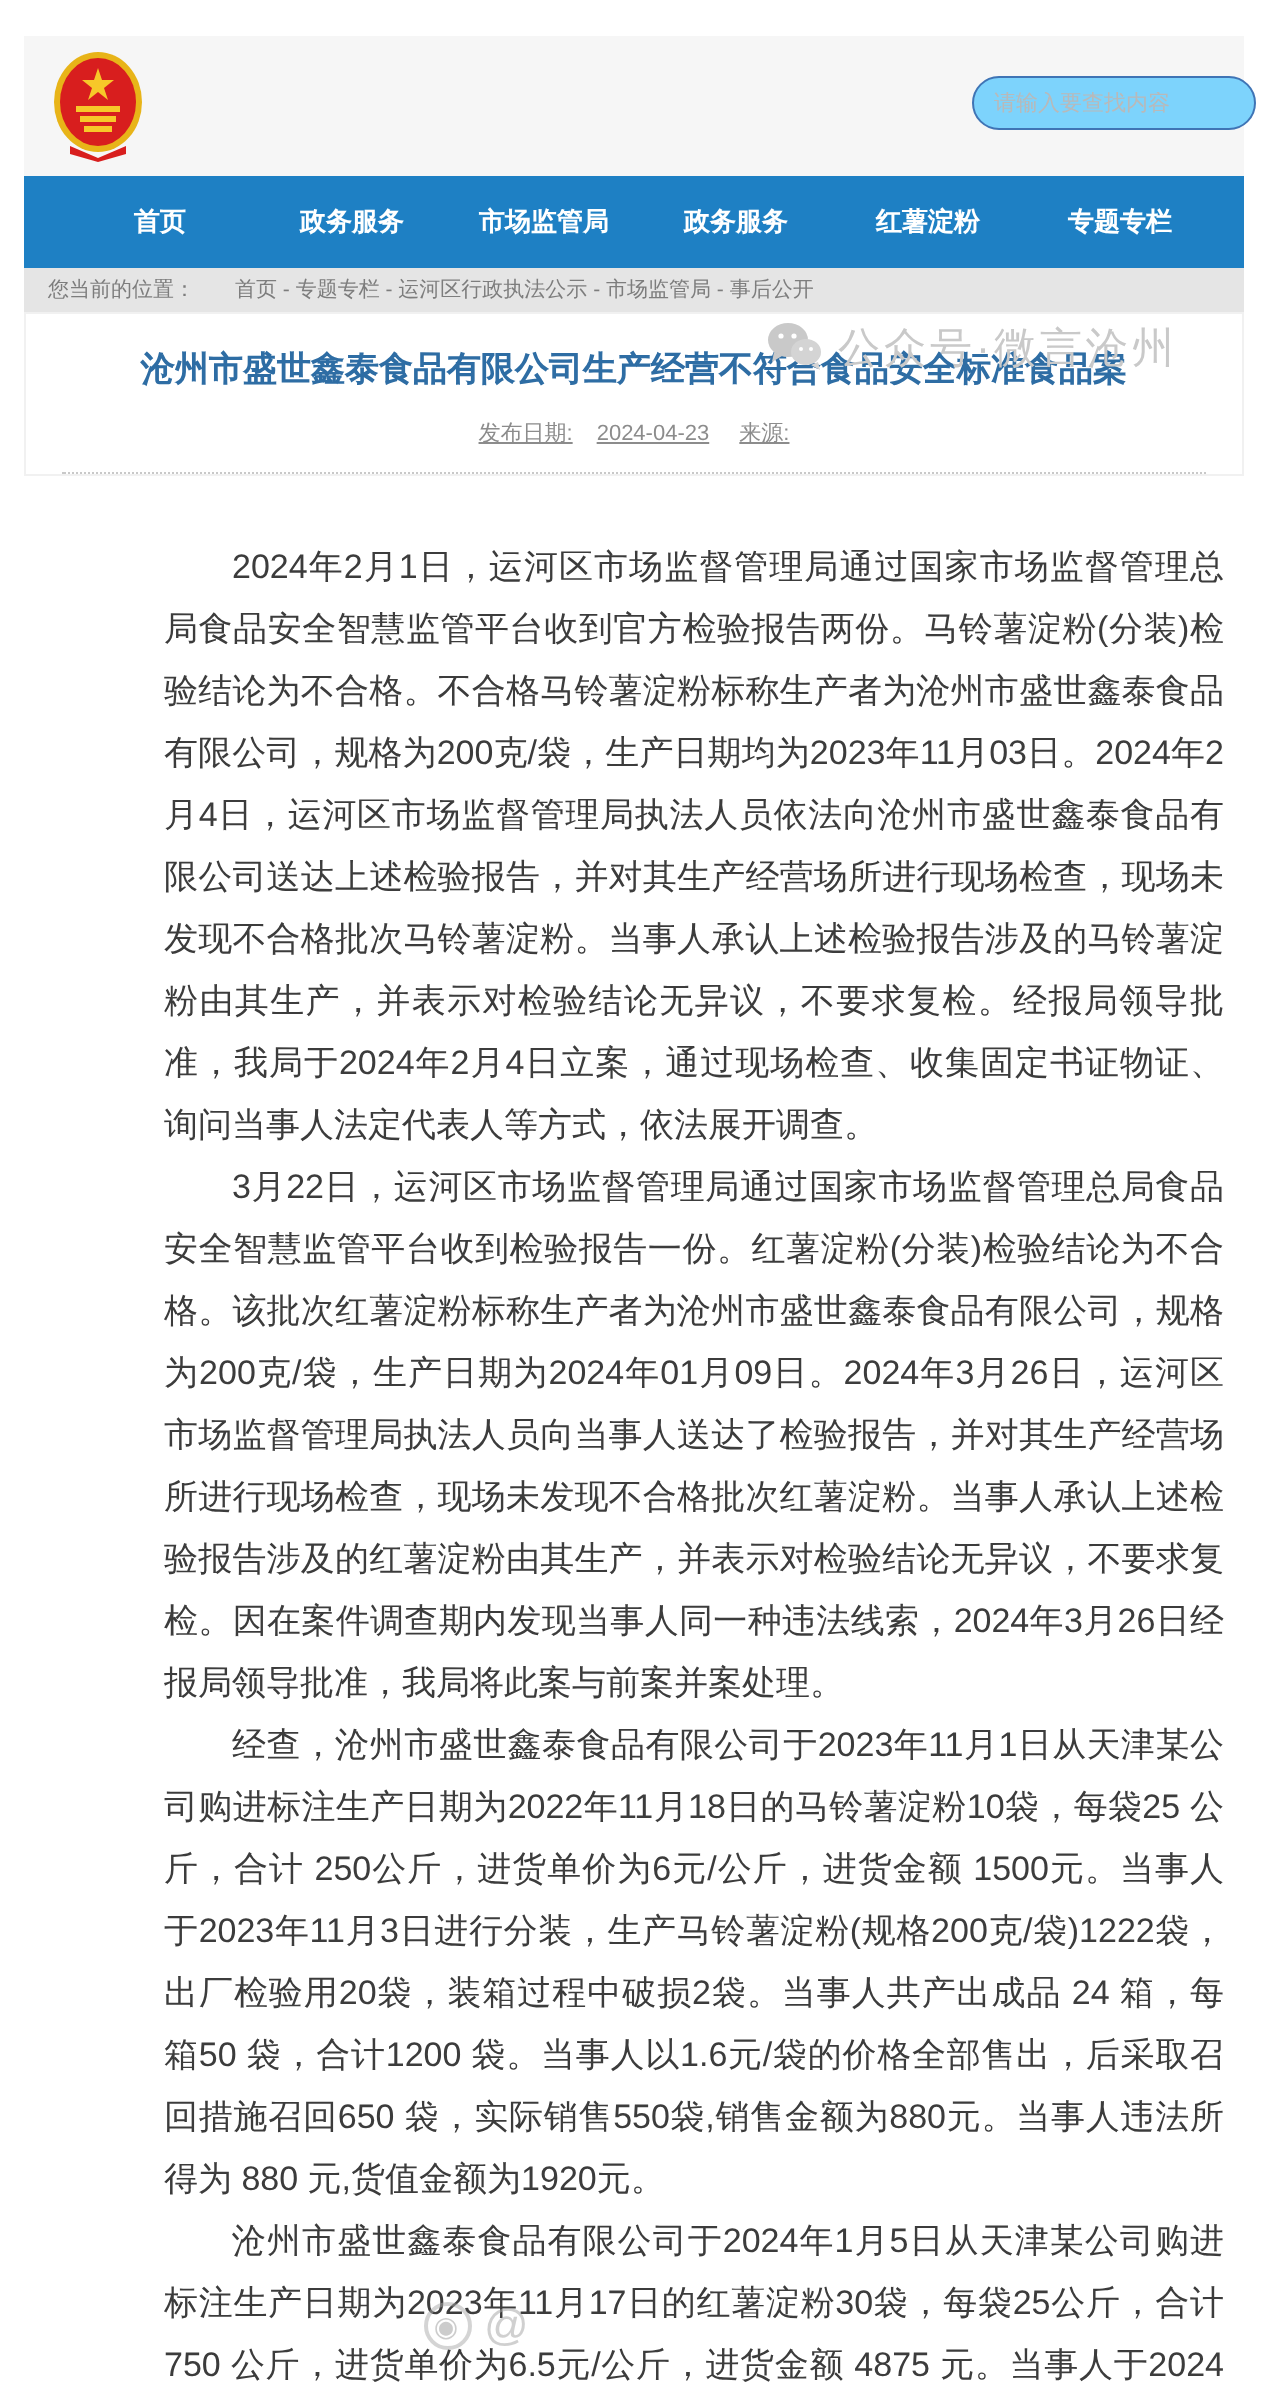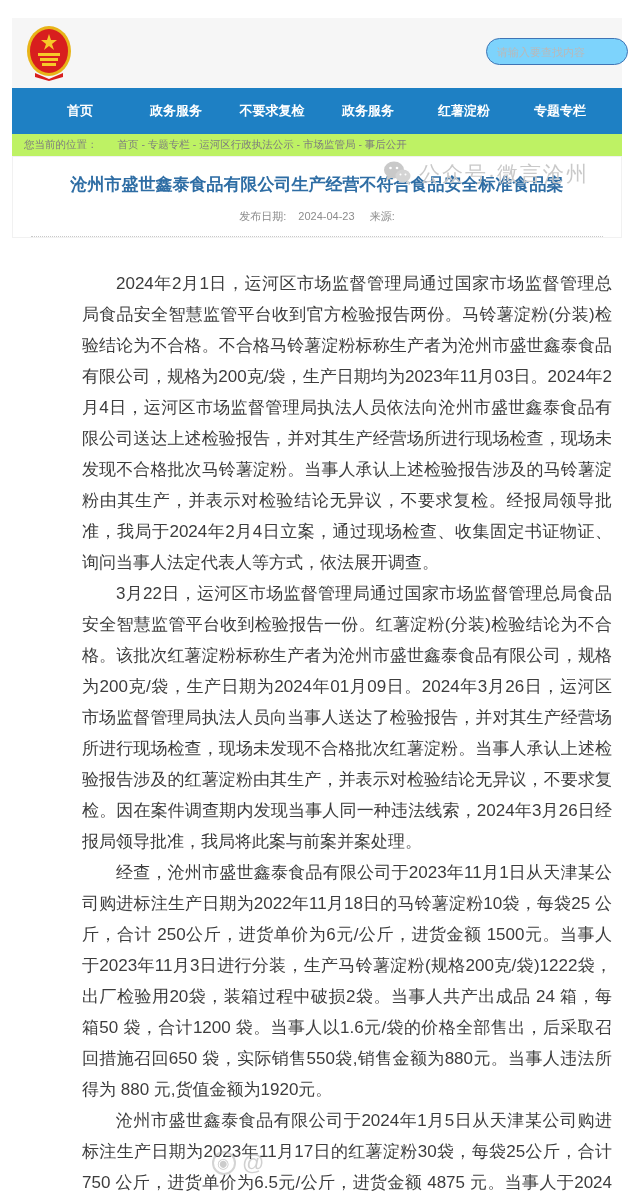--- a/index.html
+++ b/index.html
@@ -60,21 +60,21 @@
     padding: 0 14px 0 20px;
   }
   .nav-item {
     flex: 1; text-align: center;
     color: #ffffff; font-size: 13px; font-weight: bold;
     cursor: pointer; white-space: nowrap;
   }
   
   .breadcrumb-bar {
     height: 22px;
-    background: #bef264;
+    background: #e5e5e5;
     display: flex; align-items: center;
     padding-left: 12px;
     font-size: 10.5px; color: #7d7d7d;
   }
   .breadcrumb-bar .crumb-path { margin-left: 20px; color: #7d7d7d; cursor: pointer; }
   
   .title-card {
     background: #ffffff;
     border: 1px solid #f1f1f1;
     padding: 16px 18px 0 18px;
@@ -85,21 +85,21 @@
     color: #2e6da4; font-size: 17px; font-weight: bold;
     line-height: 24px;
   }
   .article-meta {
     text-align: center;
     color: #8c8c8c; font-size: 11px;
     margin-top: 12px;
     padding-bottom: 12px;
     border-bottom: 1px dotted #c9c9c9;
   }
-  .article-meta span { margin: 0 6px; }
+  .article-meta span { margin: 0 6px; text-decoration: underline; }
   
   .wm-wechat {
     position: absolute;
     left: 383px; top: 160px;
     display: flex; align-items: flex-start;
     color: #c9c9c9; font-size: 21px; letter-spacing: 2px;
     pointer-events: none; white-space: nowrap;
   }
   .wm-wechat svg { margin-right: 8px; }
   .wm-weibo {
@@ -147,21 +147,21 @@
     </div>
     <div class="search-box">
       <input type="text" placeholder="请输入要查找内容" style="">
       <button class="search-btn"></button>
     </div>
   </div>
 
   <div class="nav-bar">
     <div class="nav-item">首页</div>
     <div class="nav-item">政务服务</div>
-    <div class="nav-item">不要求复检</div>
+    <div class="nav-item">市场监管局</div>
     <div class="nav-item">政务服务</div>
     <div class="nav-item">红薯淀粉</div>
     <div class="nav-item">专题专栏</div>
   </div>
 
   <div class="breadcrumb-bar">
     <span>您当前的位置：</span>
     <span class="crumb-path">首页 - 专题专栏 - 运河区行政执法公示 - 市场监管局 - 事后公开</span>
   </div>
 

